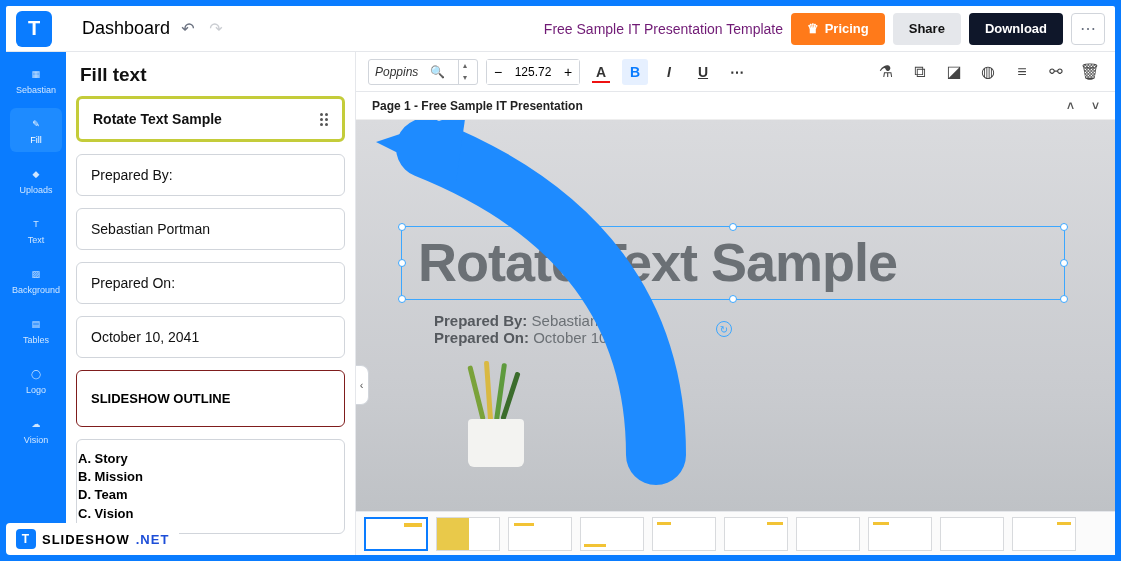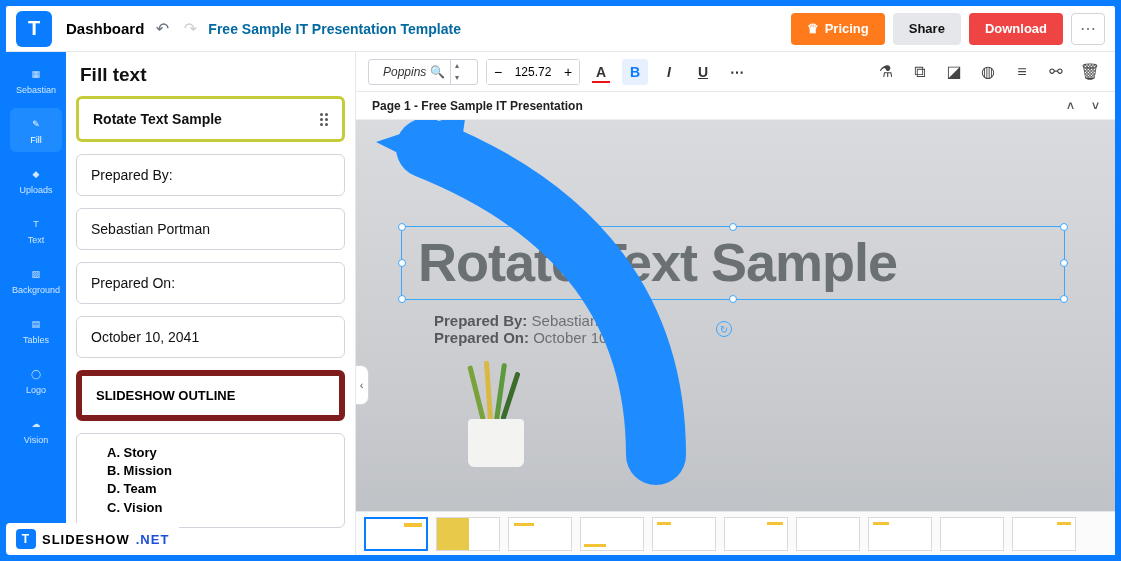--- a/index.html
+++ b/index.html
@@ -2,50 +2,50 @@
 <html><head>
 <meta charset="utf-8">
 <style>
 * { margin: 0; padding: 0; box-sizing: border-box; font-family: Arial, Helvetica, sans-serif; }
 body { background:#0a7cff; padding:6px; width:1121px; height:561px; overflow:hidden; }
 .app { background:#fff; width:100%; height:100%; display:flex; flex-direction:column; border-radius:2px; }
 
 
 .topbar { height:46px; display:flex; align-items:center; padding:0 10px; border-bottom:1px solid #e5e7eb; gap:8px; }
 .logo { width:36px; height:36px; background:#0a7cff; border-radius:6px; display:flex; align-items:center; justify-content:center; color:#fff; font-weight:700; font-size:20px; }
-.dash { font-weight:700; font-size:15px; margin-left:6px; }
+.dash { font-weight:400; font-size:18px; margin-left:22px; }
 .undo, .redo { width:20px; height:20px; display:flex; align-items:center; justify-content:center; color:#6b7280; cursor:pointer; }
-.title-center { flex:1; text-align:left; font-weight:700; font-size:14px; color:#0369a1; }
+.title-center { flex:1; text-align:right; font-weight:400; font-size:14px; color:#701a75; }
 .btn { height:32px; padding:0 16px; border-radius:4px; display:flex; align-items:center; font-weight:700; font-size:13px; cursor:pointer; }
 .btn-pricing { background:#ff7a1a; color:#fff; gap:6px; }
 .btn-share { background:#e5e7eb; color:#111; }
-.btn-download { background:#ef4444; color:#fff; }
+.btn-download { background:#0f172a; color:#fff; }
 .more-btn { width:34px; height:32px; border:1px solid #d1d5db; border-radius:4px; display:flex; align-items:center; justify-content:center; color:#6b7280; cursor:pointer; }
 
 
 .main { flex:1; display:flex; overflow:hidden; }
 .sidebar { width:60px; background:#0a7cff; display:flex; flex-direction:column; align-items:center; padding-top:6px; gap:6px; }
 .side-item { width:52px; height:44px; display:flex; flex-direction:column; align-items:center; justify-content:center; color:#cfe6ff; font-size:9px; gap:2px; border-radius:6px; cursor:pointer; }
 .side-item.active { background:#1e8bff; color:#fff; }
 .side-icon { width:18px; height:18px; display:flex; align-items:center; justify-content:center; }
 
 
 .panel { width:290px; border-right:1px solid #e5e7eb; display:flex; flex-direction:column; }
 .panel-title { font-weight:700; font-size:19px; padding:12px 14px 10px; color:#111; }
 .field { margin:0 10px 12px; border:1px solid #d1d5db; border-radius:6px; padding:12px 14px; font-size:14px; color:#111; position:relative; }
 .field.highlight { border:3px solid #c4cc3a; color:#111; font-weight:600; display:flex; align-items:center; justify-content:space-between; }
 .drag-dots { display:grid; grid-template-columns:repeat(2,3px); grid-template-rows:repeat(3,3px); gap:2px; }
 .drag-dots span { width:3px; height:3px; background:#555; border-radius:50%; }
-.outline-block { margin:0 10px 12px; border:6px solid #7f1d1d; border-radius:6px; padding:12px 14px; font-size:13px; font-weight:700; }
-.outline-items { margin:0 10px 12px; border:1px solid #d1d5db; border-radius:6px; padding:10px 30px; font-size:13px; font-weight:700; line-height:1.4; }
+.outline-block { margin:0 10px 12px; border:1px solid #7f1d1d; border-radius:6px; padding:20px 14px; font-size:13px; font-weight:700; }
+.outline-items { margin:0 10px 12px; border:1px solid #d1d5db; border-radius:6px; padding:10px 1px; font-size:13px; font-weight:700; line-height:1.4; }
 
 
 .canvas-col { flex:1; display:flex; flex-direction:column; overflow:hidden; position:relative; }
 .toolbar { height:40px; border-bottom:1px solid #e5e7eb; display:flex; align-items:center; padding:0 12px; gap:8px; }
-.font-sel { border:1px solid #d1d5db; border-radius:3px; height:26px; display:flex; align-items:center; padding:0 14px; font-size:12px; color:#333; width:110px; justify-content:space-between; }
+.font-sel { border:1px solid #d1d5db; border-radius:3px; height:26px; display:flex; align-items:center; padding:0 6px; font-size:12px; color:#333; width:110px; justify-content:space-between; }
 .size-box { display:flex; align-items:center; border:1px solid #d1d5db; border-radius:3px; height:26px; }
 .size-box button { width:22px; height:24px; border:none; background:#fff; cursor:pointer; font-size:14px; }
 .size-val { width:48px; text-align:center; font-size:12px; }
 .tbtn { width:26px; height:26px; display:flex; align-items:center; justify-content:center; border-radius:3px; cursor:pointer; color:#333; font-weight:700; font-size:14px; }
 .tbtn.active-b { background:#e6f0ff; color:#0a7cff; }
 .tbtn-A { position:relative; }
 .tbtn-A::after { content:""; position:absolute; bottom:2px; left:4px; right:4px; height:2px; background:#e11; }
 .spacer { flex:1; }
 .rtool { width:26px; height:26px; display:flex; align-items:center; justify-content:center; color:#444; cursor:pointer; }
 

